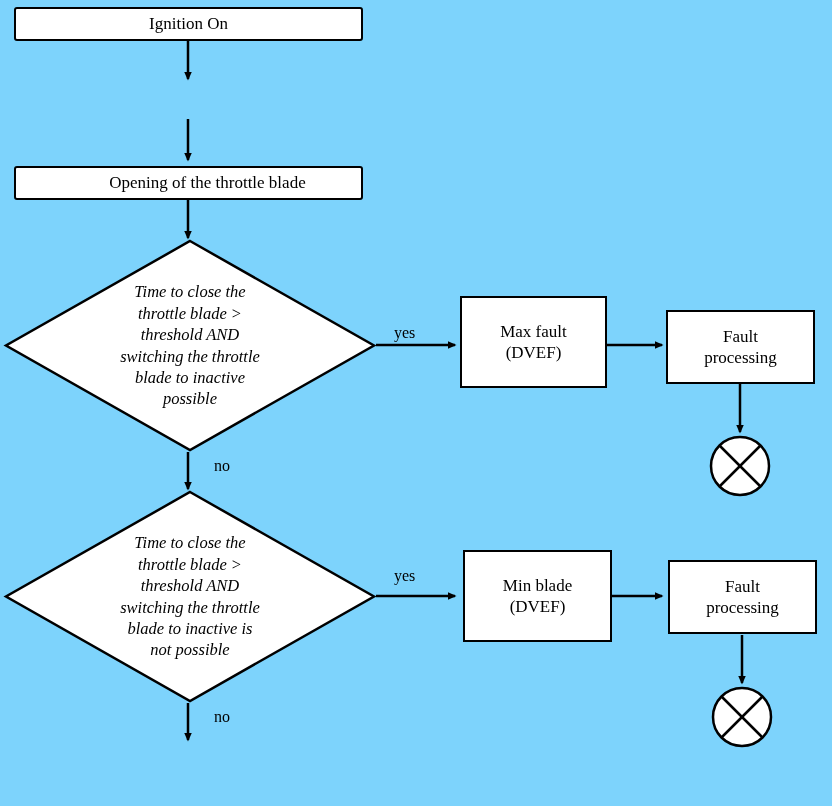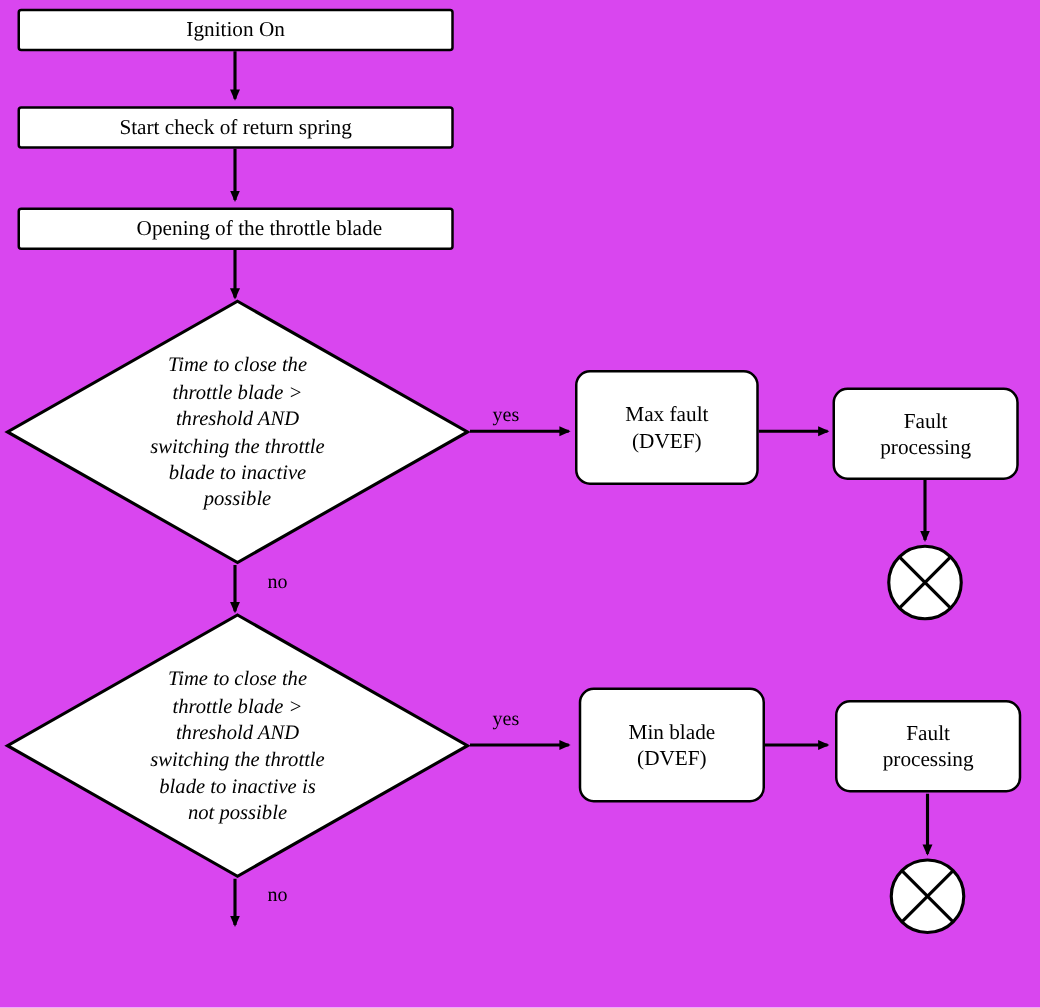--- a/index.html
+++ b/index.html
@@ -4,21 +4,21 @@
 <style>
   html, body {
     margin: 0;
     padding: 0;
     background: #ffffff;
   }
   #canvas {
     position: relative;
     width: 832px;
     height: 806px;
-    background: #d946ef;
+    background: #7dd3fc;
     font-family: "Liberation Serif", serif;
     overflow: hidden;
   }
   .node {
     position: absolute;
     box-sizing: border-box;
     display: flex;
     align-items: center;
     justify-content: center;
     text-align: center;
@@ -27,21 +27,21 @@
   .rect {
     border: 2px solid #000000;
     background: #ffffff;
     border-radius: 3px;
     font-size: 17px;
     line-height: 1.25;
     padding: 2px 6px;
     white-space: pre-line;
   }
   .rect.sharp {
-    border-radius: 12px;
+    border-radius: 0;
   }
   .diamond-wrap {
     position: absolute;
   }
   .diamond-wrap svg {
     position: absolute;
     left: 0;
     top: 0;
     overflow: visible;
   }
@@ -114,23 +114,20 @@
 
     <line x1="742" y1="635" x2="742" y2="683" stroke="#000000" stroke-width="2.5" marker-end="url(#arrow)"></line>
 
     <line x1="188" y1="703" x2="188" y2="740" stroke="#000000" stroke-width="2.5" marker-end="url(#arrow)"></line>
   </svg>
 
   <div class="node rect" style="left:14px; top:7px; width:349px; height:34px;">
     <span>Ignition On</span>
   </div>
 
-  <div class="node rect" style="left:14px; top:85px; width:349px; height:34px;">
-    <span>Start check of return spring</span>
-  </div>
 
   <div class="node rect" style="left:14px; top:166px; width:349px; height:34px;padding-left:44px;">
     <span>Opening of the throttle blade</span>
   </div>
 
   <div class="diamond-wrap" style="left:4px; top:239px; width:372px; height:213px;">
     <svg width="372" height="213" viewBox="0 0 372 213">
       <polygon points="186,2 370,106.5 186,211 2,106.5" fill="#ffffff" stroke="#000000" stroke-width="2.5"></polygon>
     </svg>
     <div class="diamond-label">Time to close the

